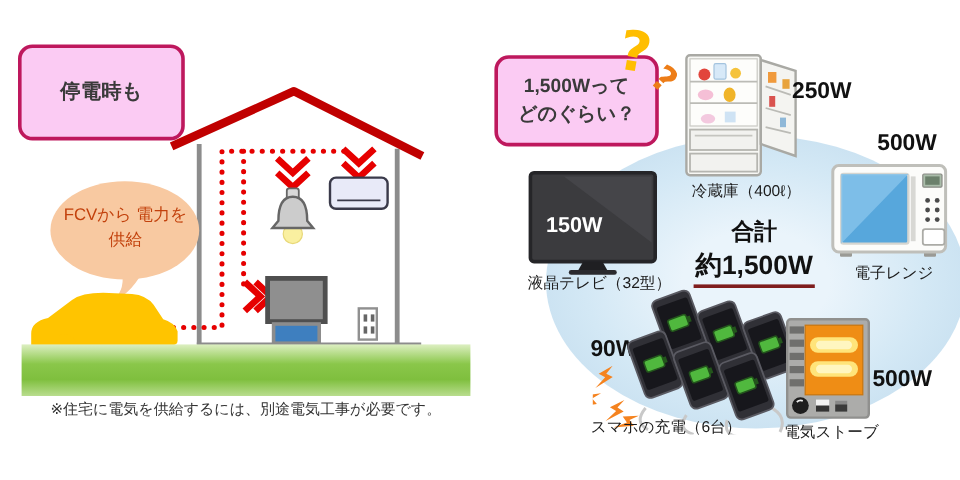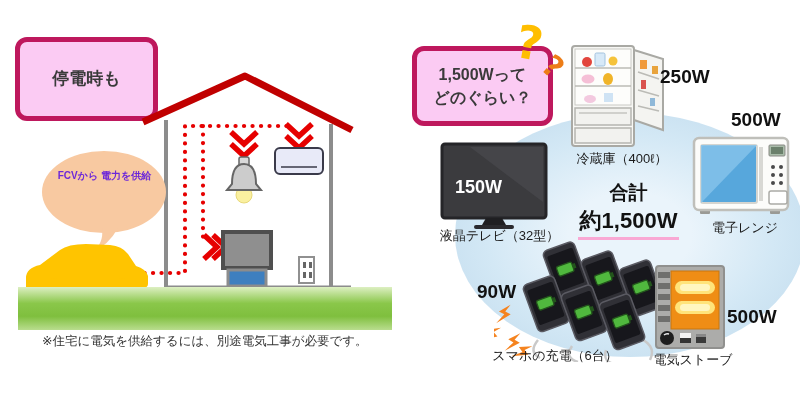--- a/index.html
+++ b/index.html
@@ -1,32 +1,32 @@
 <!DOCTYPE html>
 <html><head>
 <meta charset="utf-8">
 <style>
   html,body{margin:0;padding:0;background:#fff;}
   #stage{position:relative;width:800px;height:400px;background:#fff;overflow:hidden;
          font-family:"Liberation Sans","DejaVu Sans",sans-serif;}
   .abs{position:absolute;}
-  .callout{background:#FBCBF3;border:5px solid #be185d;border-radius:12px;
+  .callout{background:#FBCBF3;border:3px solid #be185d;border-radius:12px;
            color:#3A3A3A;font-weight:bold;text-align:center;
            display:flex;flex-direction:column;justify-content:center;line-height:1.45;}
   .callout span{display:block;}
   .watt{font-weight:bold;font-size:19px;color:#111;white-space:nowrap;}
   .watt.on-screen{color:#fff;font-size:18px;}
   .caption{font-size:13px;color:#1b1b1b;text-align:center;white-space:nowrap;}
   .note{font-size:12.5px;color:#333;white-space:nowrap;margin-left:12px;}
-  .bubble-text{font-weight:bold;font-size:10px;color:#6d28d9;text-align:center;line-height:1.5;}
+  .bubble-text{font-weight:normal;font-size:14px;color:#c2410c;text-align:center;line-height:1.5;}
   .qmark{font-weight:bold;font-family:"DejaVu Sans",sans-serif;line-height:1;}
   .total-box{text-align:center;color:#111;}
   .total-label{font-size:19px;font-weight:bold;}
   .total-value{font-size:22px;font-weight:bold;display:inline-block;
-               border-bottom:3px solid #f9a8d4;padding:0 2px 1px;}
+               border-bottom:3px solid #7f1d1d;padding:0 2px 1px;}
   .ellipse-bg{border-radius:50%;
      background:radial-gradient(closest-side,#EAF4FB 35%,#D3E8F5 82%,#CCE3F2 100%);}
   .ground{background:linear-gradient(180deg,#DDEFC2 0%,#8AC74A 38%,#7FBF3E 68%,#B9DD8E 100%);}
 </style>
 </head>
 <body>
 
 <div id="stage">
 
   <div class="abs callout" style="left:15px;top:37px;width:133px;height:74px;font-size:17px;">
@@ -164,21 +164,21 @@
     <rect x="34" y="83" width="40" height="4" rx="2" fill="#2A2A2E"></rect>
   </svg>
   <div class="abs watt on-screen" style="left:455px;top:177px;">150W</div>
   <div class="abs caption" style="left:437px;top:227px;width:125px;">液晶テレビ（32型）</div>
 
   <div class="abs total-box" style="left:561px;top:180px;width:135px;">
     <div class="total-label">合計</div>
     <div><span class="total-value">約1,500W</span></div>
   </div>
 
-  <div class="abs watt" style="left:477px;top:281px;">90W</div>
+  <div class="abs watt" style="left:492px;top:281px;">90W</div>
   <svg class="abs" style="left:494px;top:240px;" width="166" height="122" viewBox="0 0 166 122">
     <g stroke="#C9C9C9" stroke-width="2.5" fill="none">
       <path d="M44,100 q-10,12 2,18"></path>
         <path d="M78,106 q-8,12 6,16"></path>
       <path d="M112,110 q-4,14 12,14"></path>
         <path d="M140,96 q24,8 16,24"></path>
     </g>
     <g fill="#F5831F">
       <path transform="translate(8,62) rotate(18)" d="M9,0 L0,10 L6,11 L1,22 L12,9 L6,8 Z"></path>
       <path transform="translate(0,82) rotate(40)" d="M9,0 L0,10 L6,11 L1,22 L12,9 L6,8 Z"></path>

